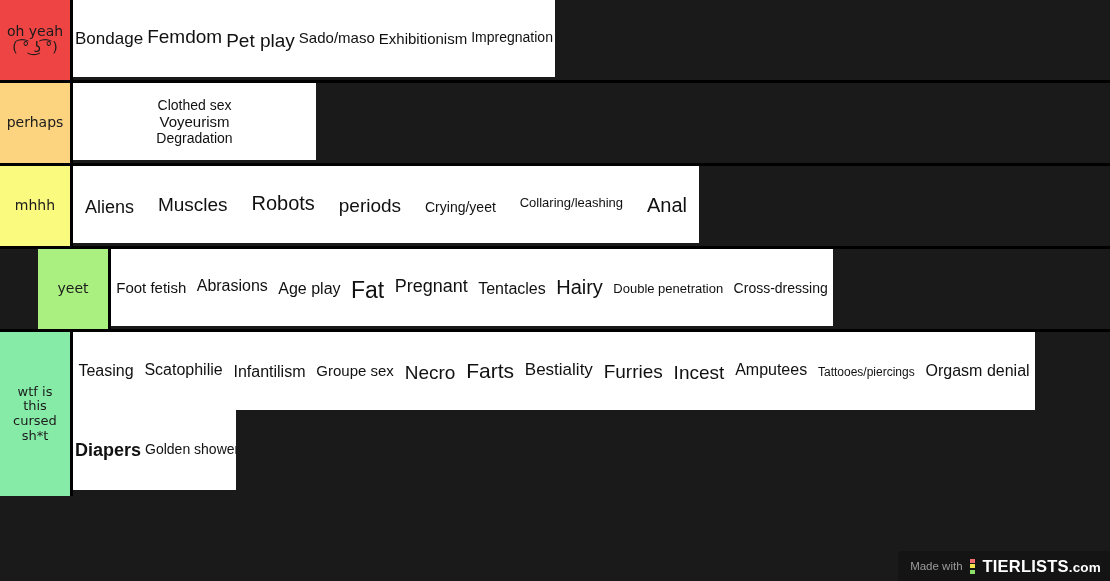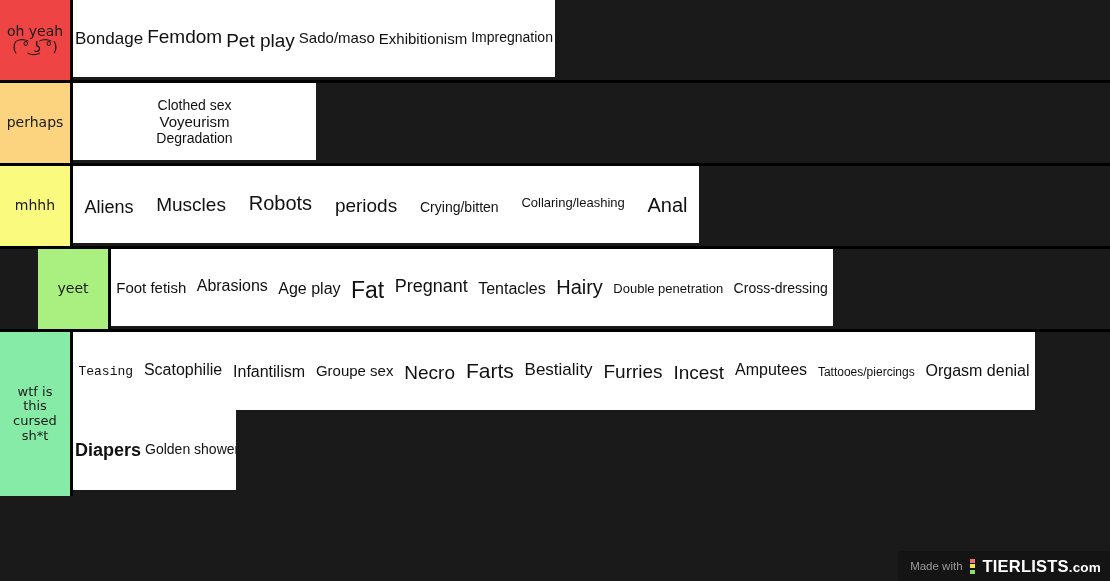--- a/index.html
+++ b/index.html
@@ -149,21 +149,21 @@
       </div>
     </div>
     <div class="tier-row" style="height: 83px;">
       <div class="tier-label" style="background: rgb(250, 250, 127);">mhhh</div>
       <div class="tier-items-wrap">
         <div class="items-line" style="width: 626px; height: 77px; justify-content: space-around;">
           <span class="item" style="font-size: 18px; margin-top: 5px;">Aliens</span>
           <span class="item" style="font-size: 19px;">Muscles</span>
           <span class="item" style="font-size: 20px; margin-top: -3px;">Robots</span>
           <span class="item" style="font-size: 19px; margin-top: 2px;">periods</span>
-          <span class="item" style="font-size: 14px; margin-top: 5px;">Crying/bitten</span>
+          <span class="item" style="font-size: 14px; margin-top: 5px;">Crying/yeet</span>
           <span class="item" style="font-size: 13px; margin-top: -5px;">Collaring/leashing</span>
           <span class="item" style="font-size: 20px; margin-top: 1px;">Anal</span>
         </div>
       </div>
     </div>
     <div class="tier-row" style="height: 83px; padding-left: 38px;">
       <div class="tier-label" style="background: rgb(170, 240, 128);">yeet</div>
       <div class="tier-items-wrap">
         <div class="items-line" style="width: 722px; height: 77px; justify-content: space-around;">
           <span class="item" style="font-size: 15px;">Foot fetish</span>
@@ -178,21 +178,21 @@
         </div>
       </div>
     </div>
     <div class="tier-row" style="height: 164px;">
       <div class="tier-label small" style="background: rgb(135, 235, 168);">wtf is
 this
 cursed
 sh*t</div>
       <div class="tier-items-wrap">
         <div class="items-line" style="width: 962px; height: 78px; justify-content: space-around;">
-          <span class="item" style="font-size: 13px; font-family: Liberation Mono, monospace;">Teasing</span>
+          <span class="item" style="font-size: 16px;">Teasing</span>
           <span class="item spell" style="font-size: 16px; margin-top: -2px;">Scatophilie</span>
           <span class="item" style="font-size: 16px; margin-top: 2px;">Infantilism</span>
           <span class="item" style="font-size: 15px; margin-top: -1px;">Groupe sex</span>
           <span class="item" style="font-size: 19px; margin-top: 3px;">Necro</span>
           <span class="item" style="font-size: 21px;">Farts</span>
           <span class="item" style="font-size: 17px; margin-top: -2px;">Bestiality</span>
           <span class="item spell" style="font-size: 19px; margin-top: 2px;">Furries</span>
           <span class="item" style="font-size: 19px; margin-top: 3px;">Incest</span>
           <span class="item" style="font-size: 16px; margin-top: -3px;">Amputees</span>
           <span class="item spell" style="font-size: 12px; margin-top: 2px;">Tattooes/piercings</span>

